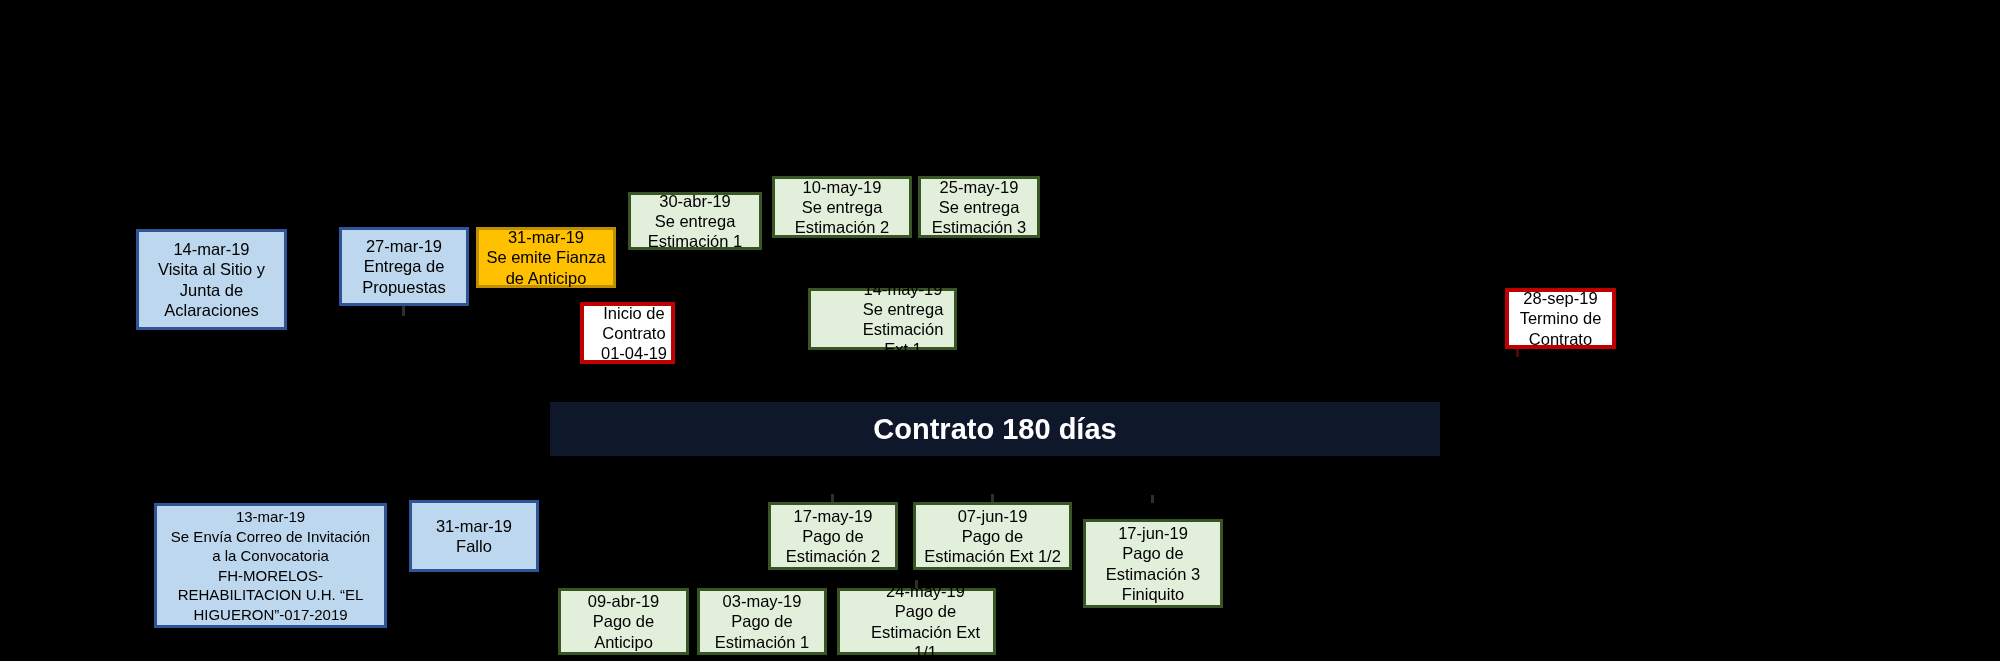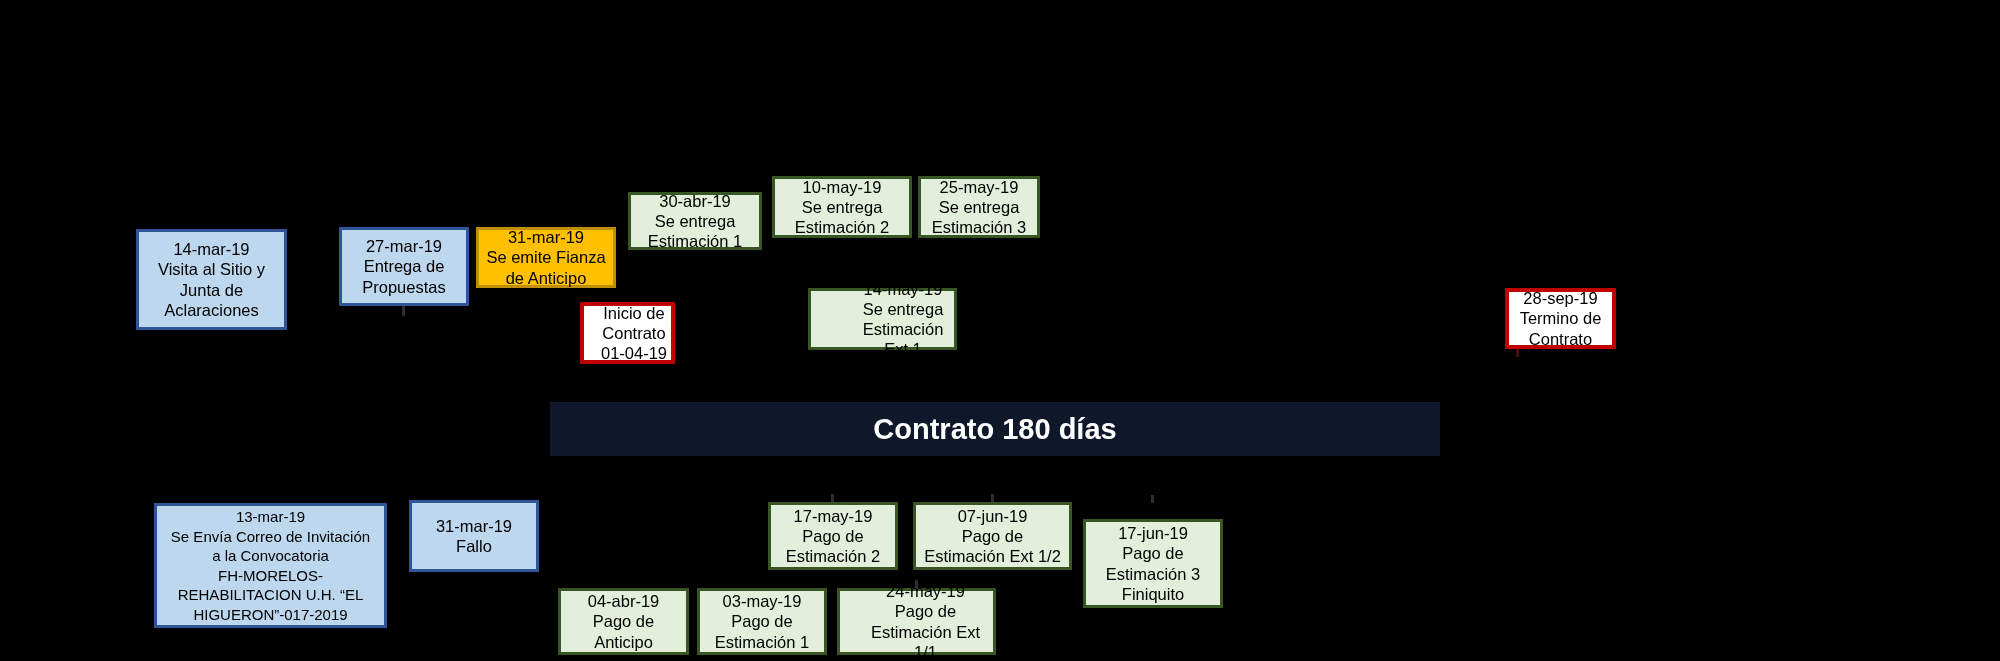--- a/index.html
+++ b/index.html
@@ -110,21 +110,21 @@
   <div class="box c-green" id="b-pago-est2">17-may-19
 Pago de
 Estimación 2</div>
   <div class="box c-green" id="b-pago-ext12">07-jun-19
 Pago de
 Estimación Ext 1/2</div>
   <div class="box c-green" id="b-pago-est3">17-jun-19
 Pago de
 Estimación 3
 Finiquito</div>
-  <div class="box c-green" id="b-pago-ant">04-abr-19
+  <div class="box c-green" id="b-pago-ant">09-abr-19
 Pago de
 Anticipo</div>
   <div class="box c-green" id="b-pago-est1">03-may-19
 Pago de
 Estimación 1</div>
   <div class="box c-green" id="b-pago-ext11">24-may-19
 Pago de
 Estimación Ext 1/1</div>
 
   <div class="stub" id="s-propuestas"></div>

